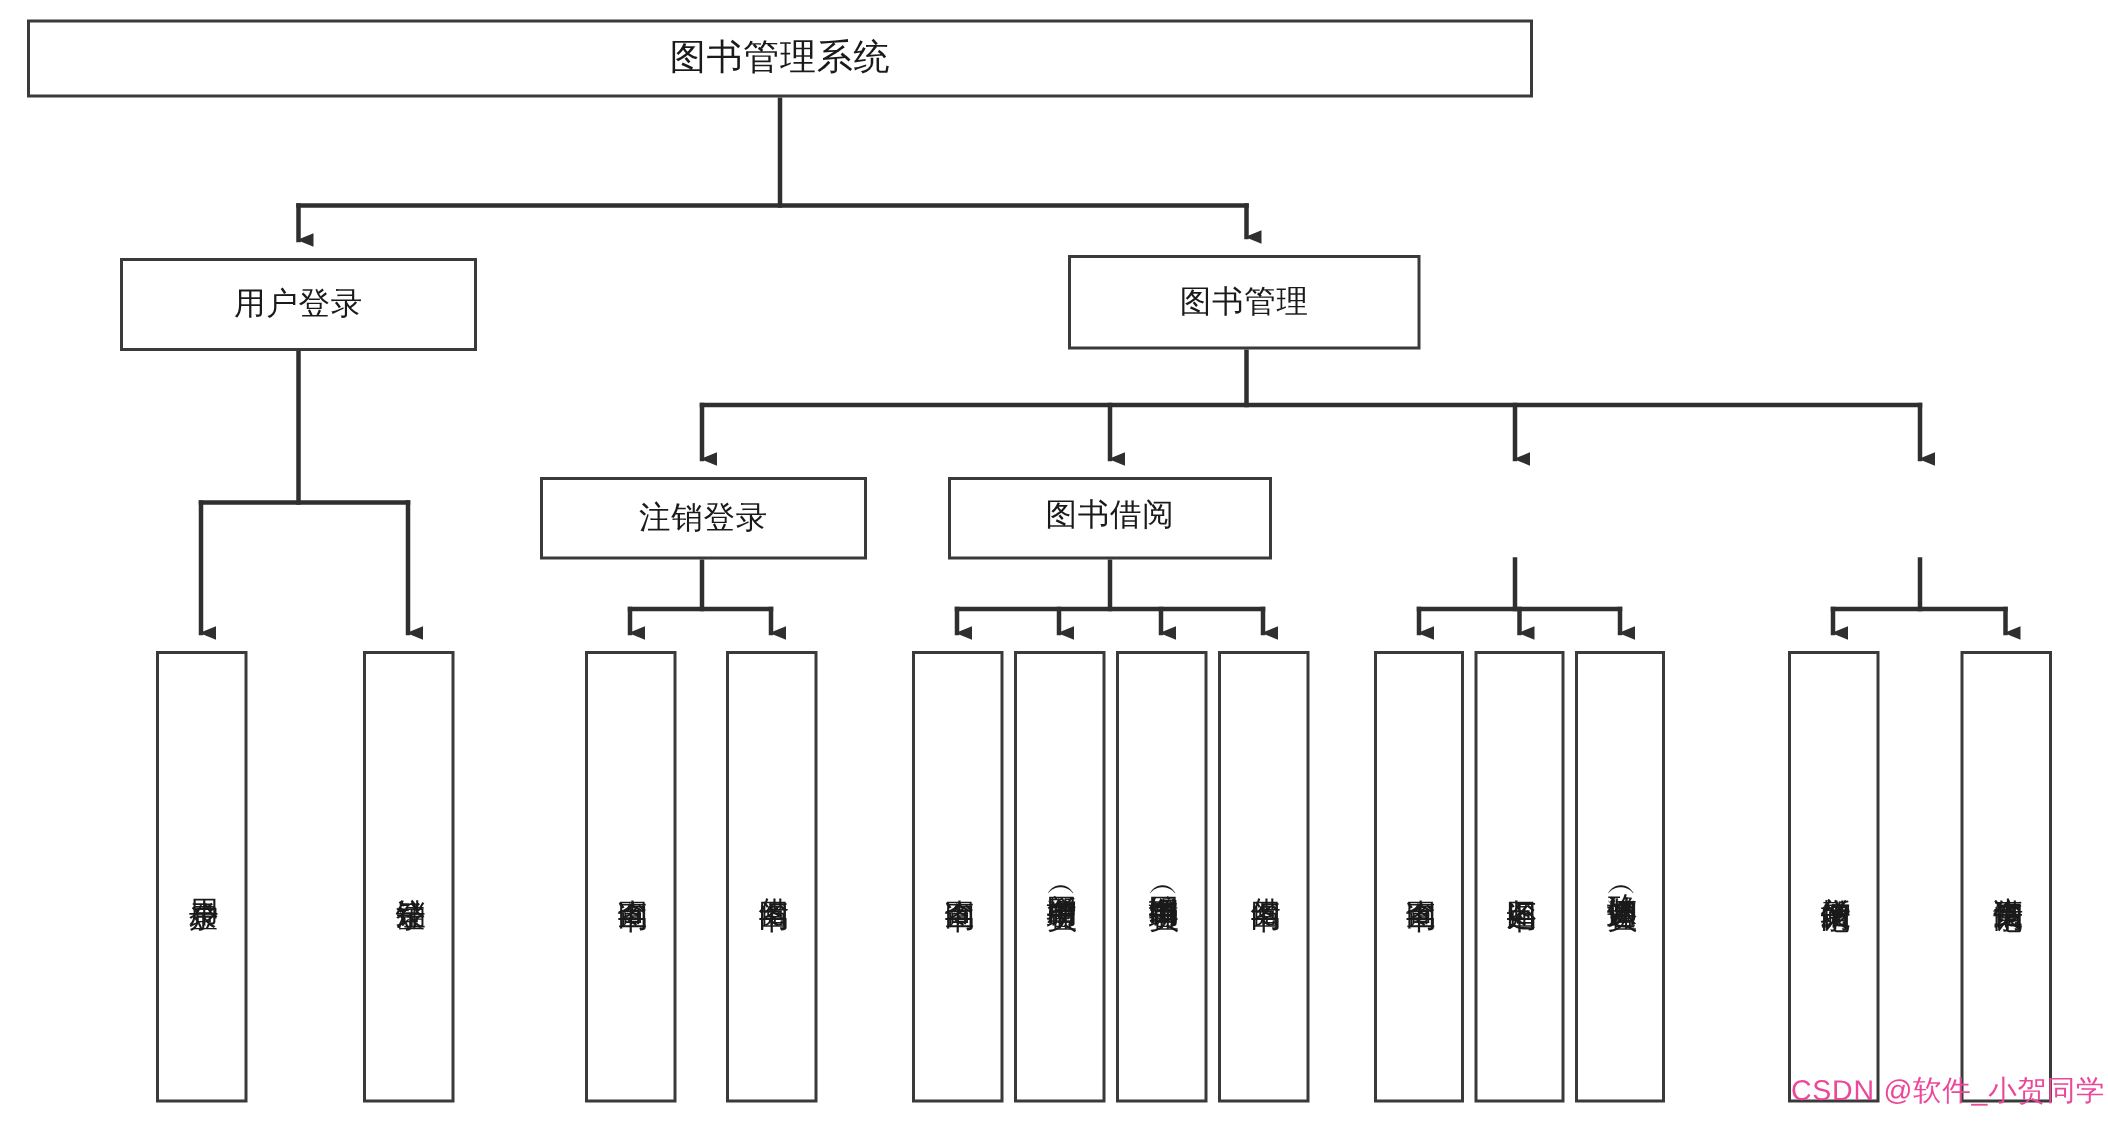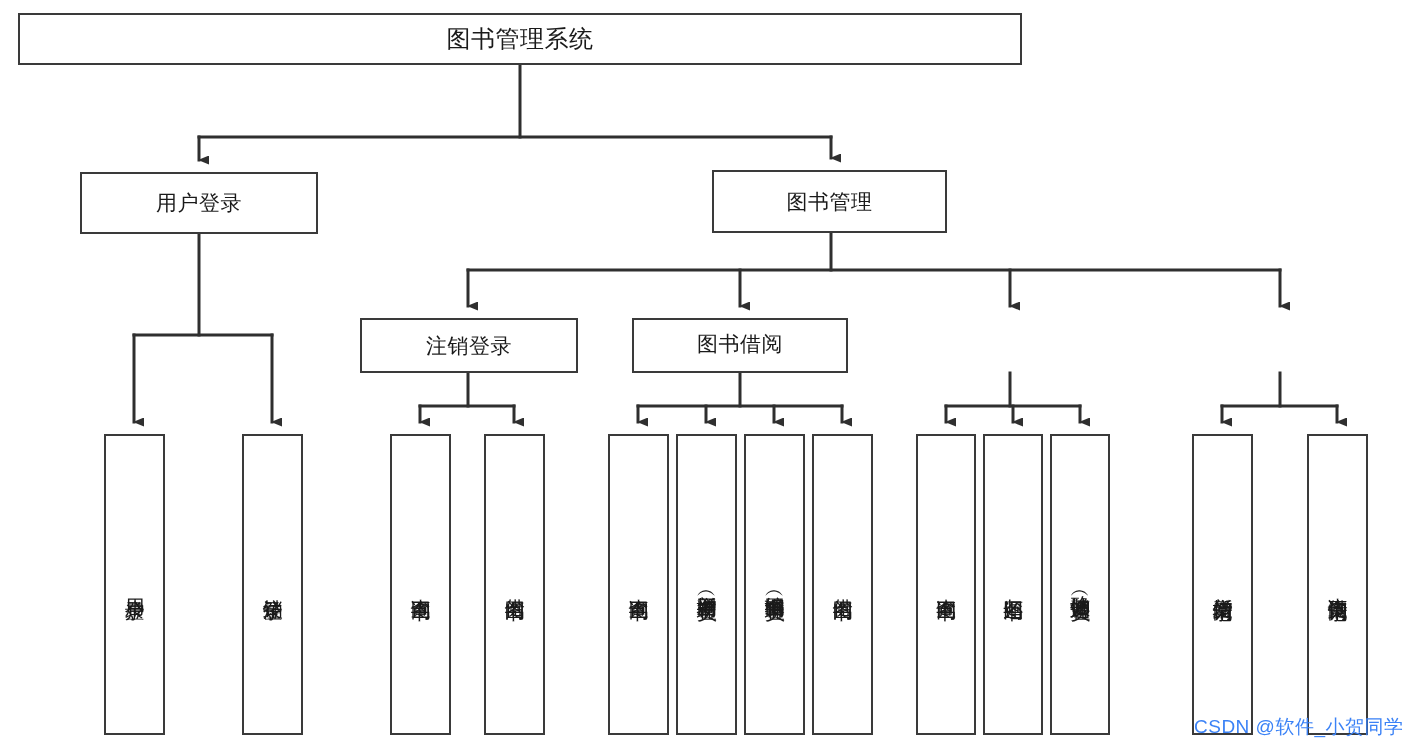--- a/index.html
+++ b/index.html
@@ -62,21 +62,21 @@
     text-orientation: upright;
     font-size: 20px;
     line-height: 1.28;
     letter-spacing: 1px;
     white-space: nowrap;
     color: #1a1a1a;
   }
   .watermark {
     position: absolute;
     font-size: 19px;
-    color: #3b82f6;
+    color: #ec4899;
     white-space: nowrap;
     letter-spacing: 0.5px;
     pointer-events: none;
   }
 </style>
 </head>
 <body>
 
 <div id="diagram-root">
 

